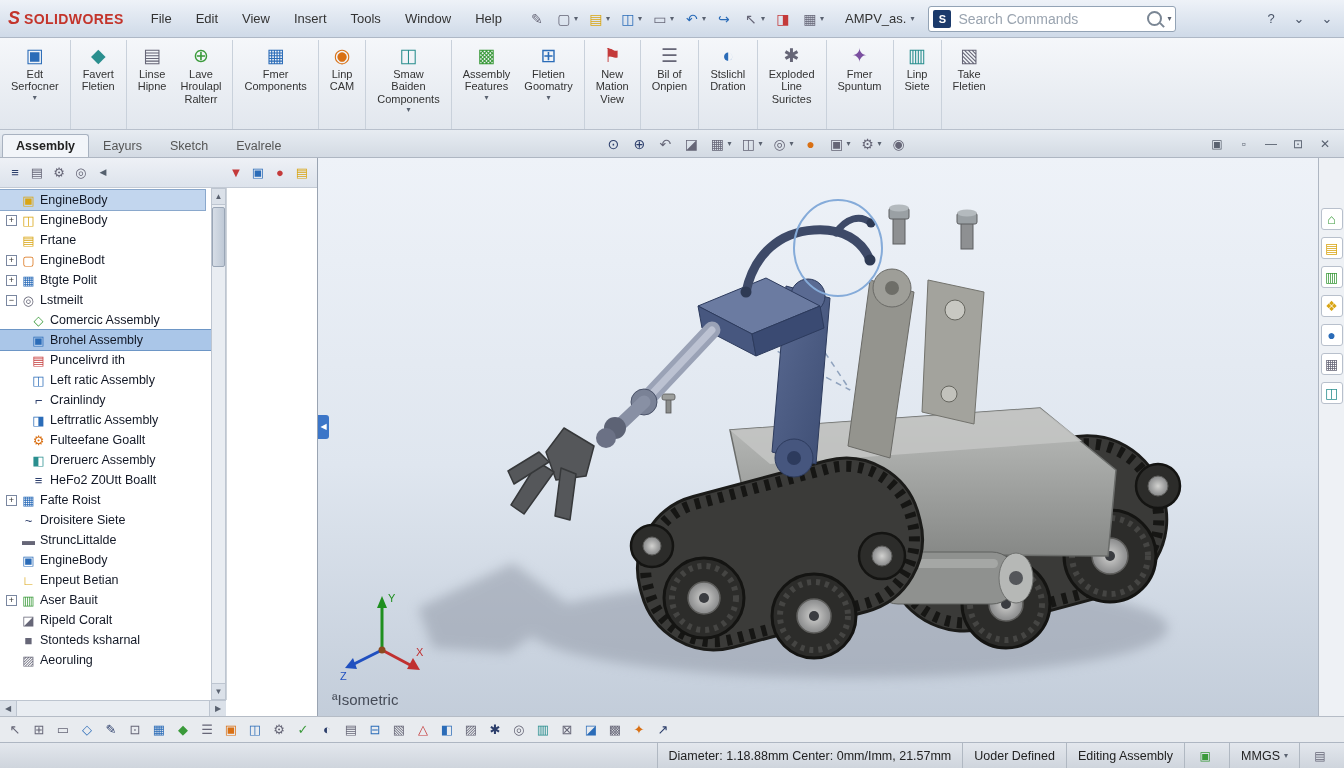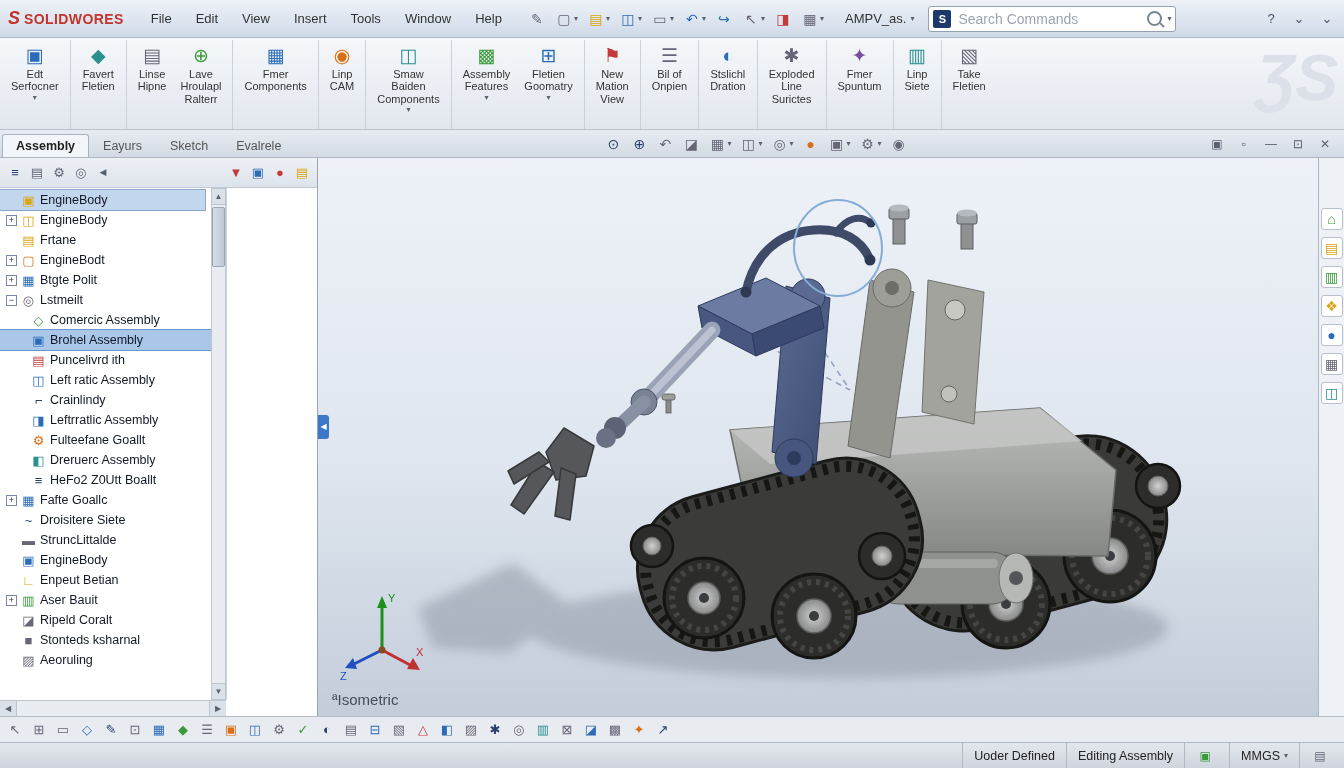--- a/index.html
+++ b/index.html
@@ -342,21 +342,20 @@
 
       </div>
 
       <div class="rbtn">
         <span class="gi rgi c-gray">▧</span>
         <span class="rlabel">Take
 Fletien</span>
 
       </div>
     </div>
-  <div class="watermark" style="position:absolute;right:6px;top:46px;z-index:3;">ƷS</div>
 
   <div class="band">
     <div class="tabs-zone">
 
         <span class="tab active">Assembly</span>
 
         <span class="tab">Eayurs</span>
 
         <span class="tab">Sketch</span>
 
@@ -549,21 +548,21 @@
 
           <div class="trow lvl1">
             <span class="ebox"></span>
             <span class="ticon gi c-navy">≡</span>
             <span class="tlabel">HeFo2 Z0Utt Boallt</span>
           </div>
 
           <div class="trow">
             <span class="ebox">+</span>
             <span class="ticon gi c-blue">▦</span>
-            <span class="tlabel">Fafte Goallc</span>
+            <span class="tlabel">Fafte Roist</span>
           </div>
 
           <div class="trow">
             <span class="ebox"></span>
             <span class="ticon gi c-navy">~</span>
             <span class="tlabel">Droisitere Siete</span>
           </div>
 
           <div class="trow">
             <span class="ebox"></span>
@@ -888,20 +887,25 @@
 
       <span class="gi c-orange">✦</span>
 
       <span class="gi c-navy">↗</span>
     </div>
 
   <div class="statusbar">
     <span class="statusspacer"></span>
     <span style="display:flex;align-items:stretch;">
 
+        <span class="statusseg">
+
+          <span>Diameter: 1.18.88mm   Center: 0mm/Imm, 21.57mm</span>
+
+        </span>
 
         <span class="statusseg">
 
           <span>Uoder Defined</span>
 
         </span>
 
         <span class="statusseg">
 
           <span>Editing Assembly</span>

